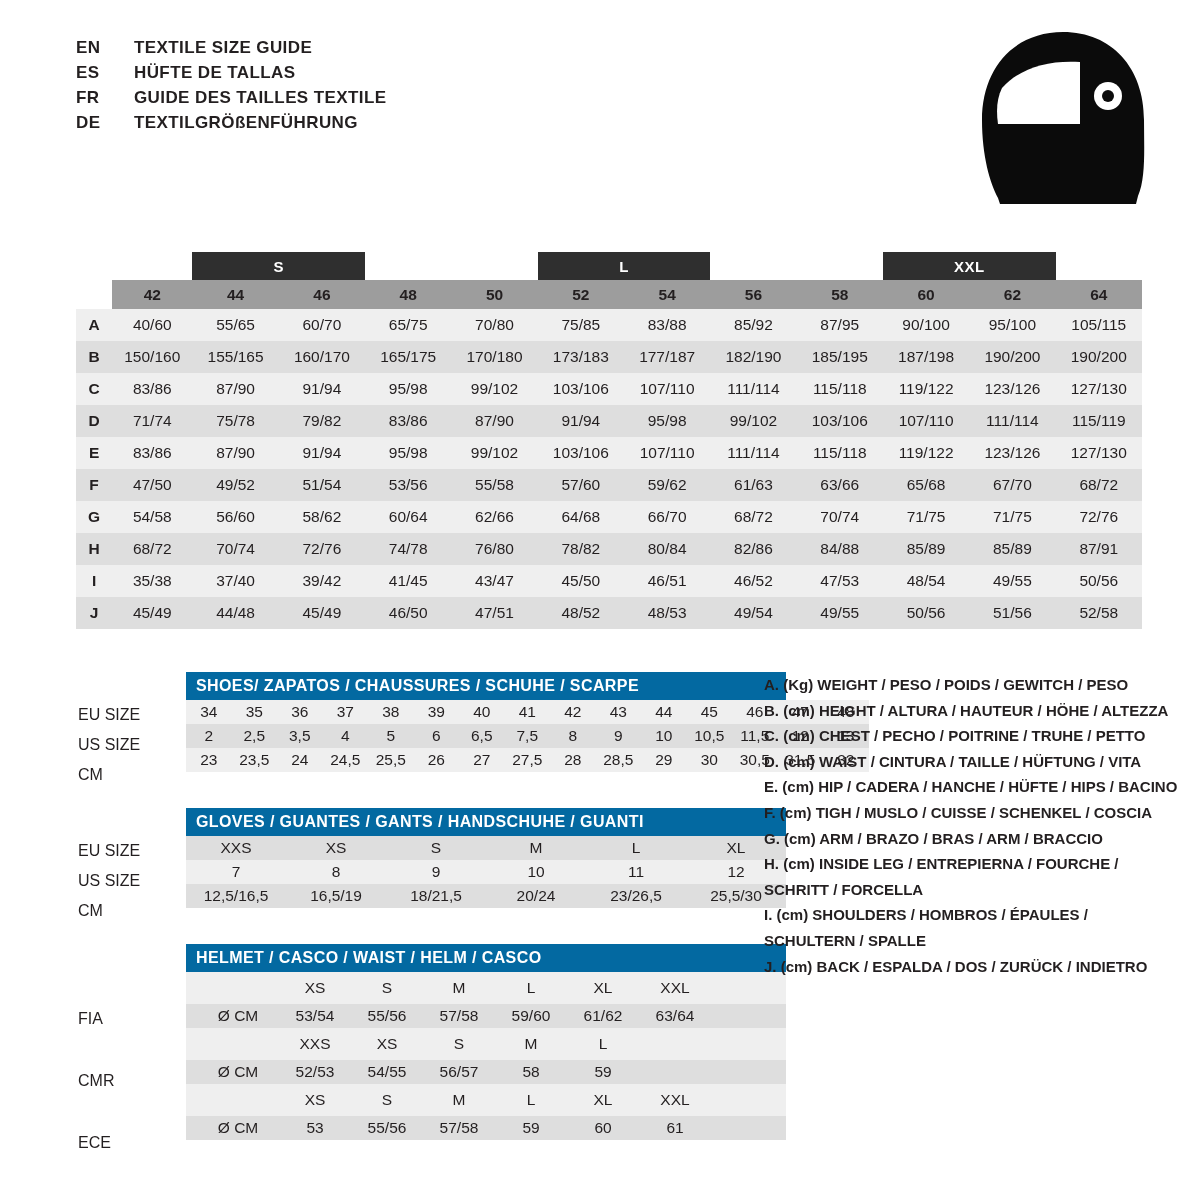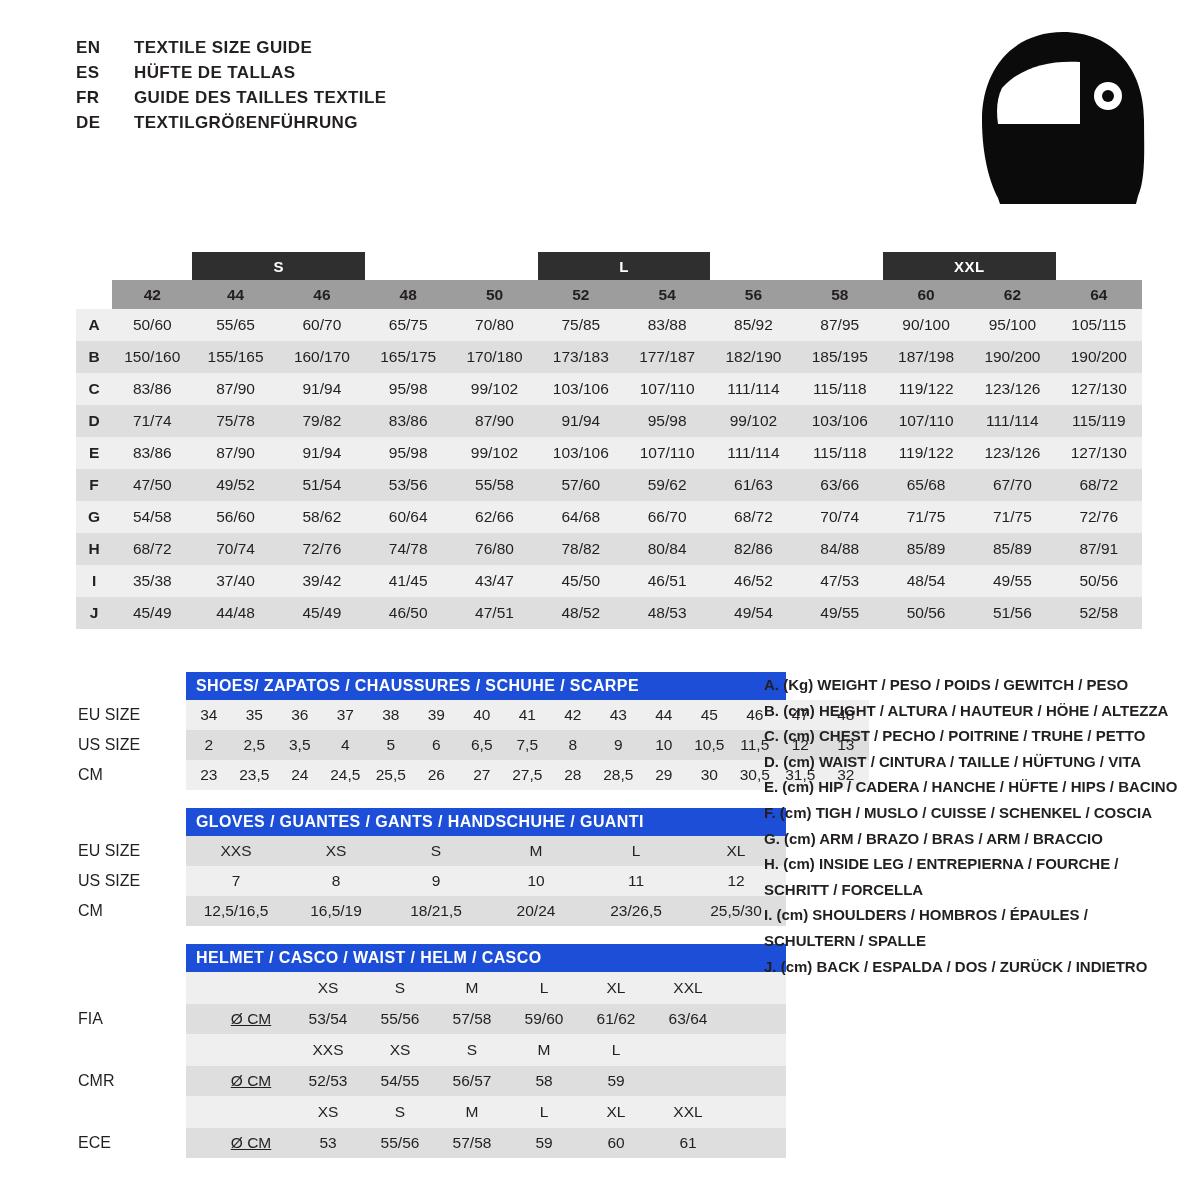--- a/index.html
+++ b/index.html
@@ -31,41 +31,41 @@
   .main-table tr.sizerow td{background:#9d9d9d;color:#231f20;font-weight:bold;height:27px;}
   .main-table tr.sizerow td.blank{background:#fff;}
   .main-table tr.odd td{background:#efefef;}
   .main-table tr.even td{background:#dedede;}
   .main-table td.rowlabel{font-weight:bold;width:34px;text-align:center;}
   .col-first{width:78px;}
   .colw{width:84px;}
 
   
   .lower{position:absolute;left:68px;top:672px;width:710px;}
-  .sec-title{background:#1d4ed8;color:#fff;font-weight:bold;font-size:16px;
+  .sec-title{background:#0369a1;color:#fff;font-weight:bold;font-size:16px;
     letter-spacing:.4px;padding:5px 0 5px 10px;}
   .sub{display:flex;}
   .lbl-col{width:110px;flex:0 0 110px;}
   .lbl{font-weight:normal;font-size:16px;height:30px;line-height:30px;padding-left:2px;}
   .data-col{flex:1;}
-  .drow{display:flex;height:30px;align-items:center;font-size:15.5px;}
+  .drow{display:flex;height:24px;align-items:center;font-size:15.5px;}
   .drow.shade{background:#dedede;}
   .drow.light{background:#efefef;}
   .drow .cell{text-align:center;}
   .spacer{height:18px;}
   .title-row{display:flex;}
   .title-row .pad{width:110px;flex:0 0 110px;background:#fff;}
   .title-row .sec-title{flex:1;}
 
   
   .shoe-cell{width:45.5px;}
   
   .glove-cell{width:100px;}
   
-  .hcell-first{width:82px;text-align:left;padding-left:24px;text-decoration:underline;}
+  .hcell-first{width:82px;text-align:left;padding-left:11px;}
   .hcell{width:72px;}
 
   
   .legend{position:absolute;left:756px;top:672px;width:390px;font-size:15px;line-height:25.6px;font-weight:bold;}
   .legend div{white-space:nowrap;}
 </style>
 </head>
 <body>
 
 <div class="page">
@@ -121,21 +121,21 @@
         <td class="colw">54</td>
         <td class="colw">56</td>
         <td class="colw">58</td>
         <td class="colw">60</td>
         <td class="colw">62</td>
         <td class="colw">64</td>
       </tr>
 
       <tr class="odd">
         <td class="rowlabel">A</td>
-        <td>50/60</td>
+        <td>40/60</td>
         <td>55/65</td>
         <td>60/70</td>
         <td>65/75</td>
         <td>70/80</td>
         <td>75/85</td>
         <td>83/88</td>
         <td>85/92</td>
         <td>87/95</td>
         <td>90/100</td>
         <td>95/100</td>

